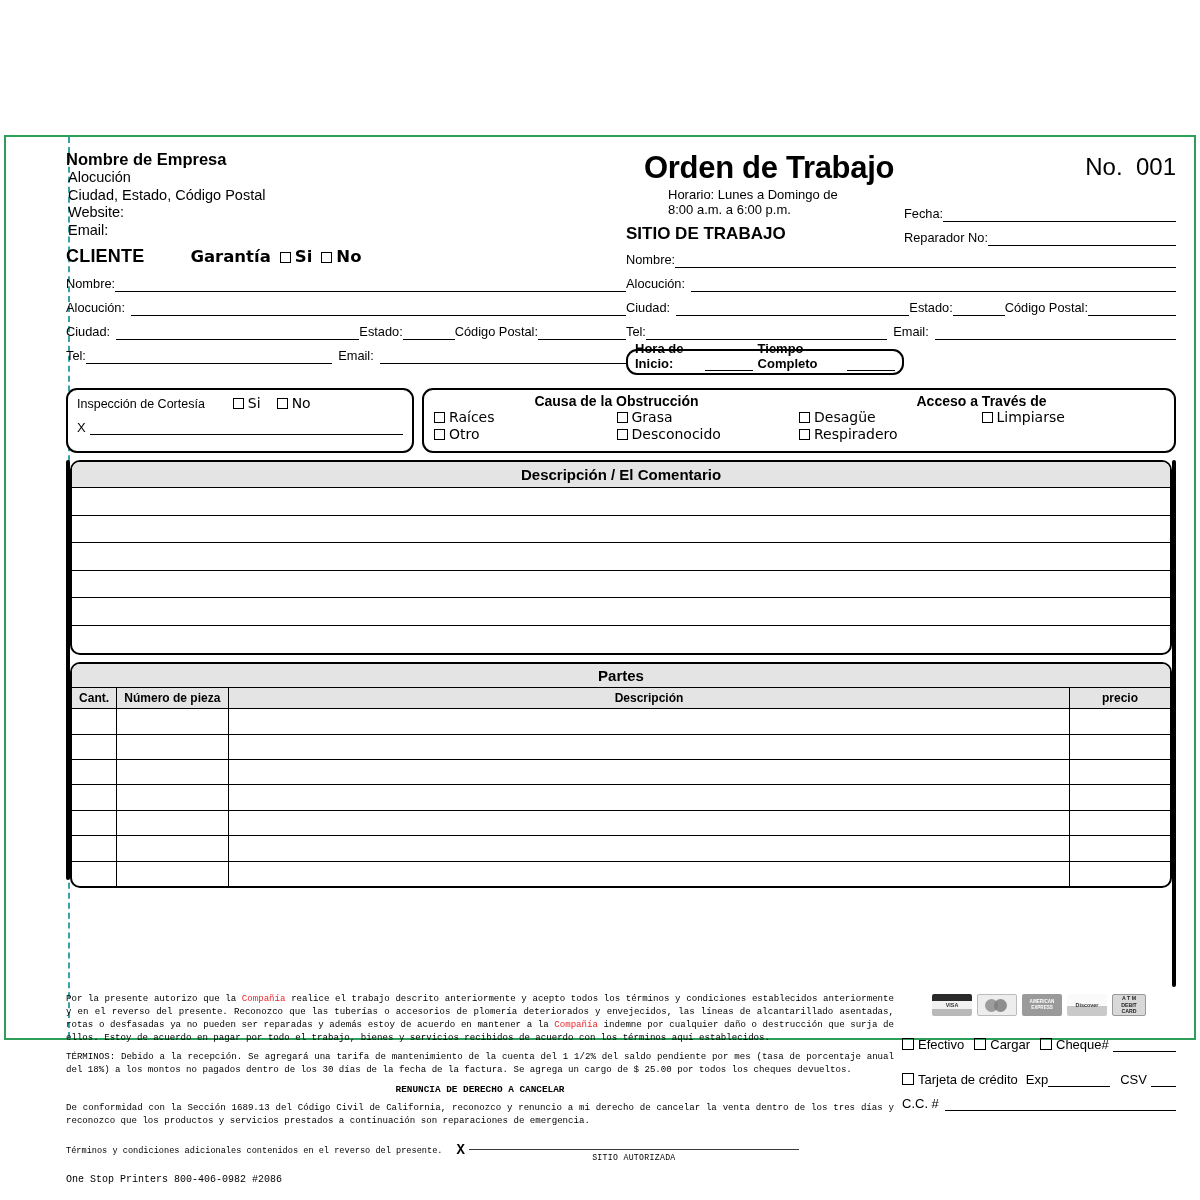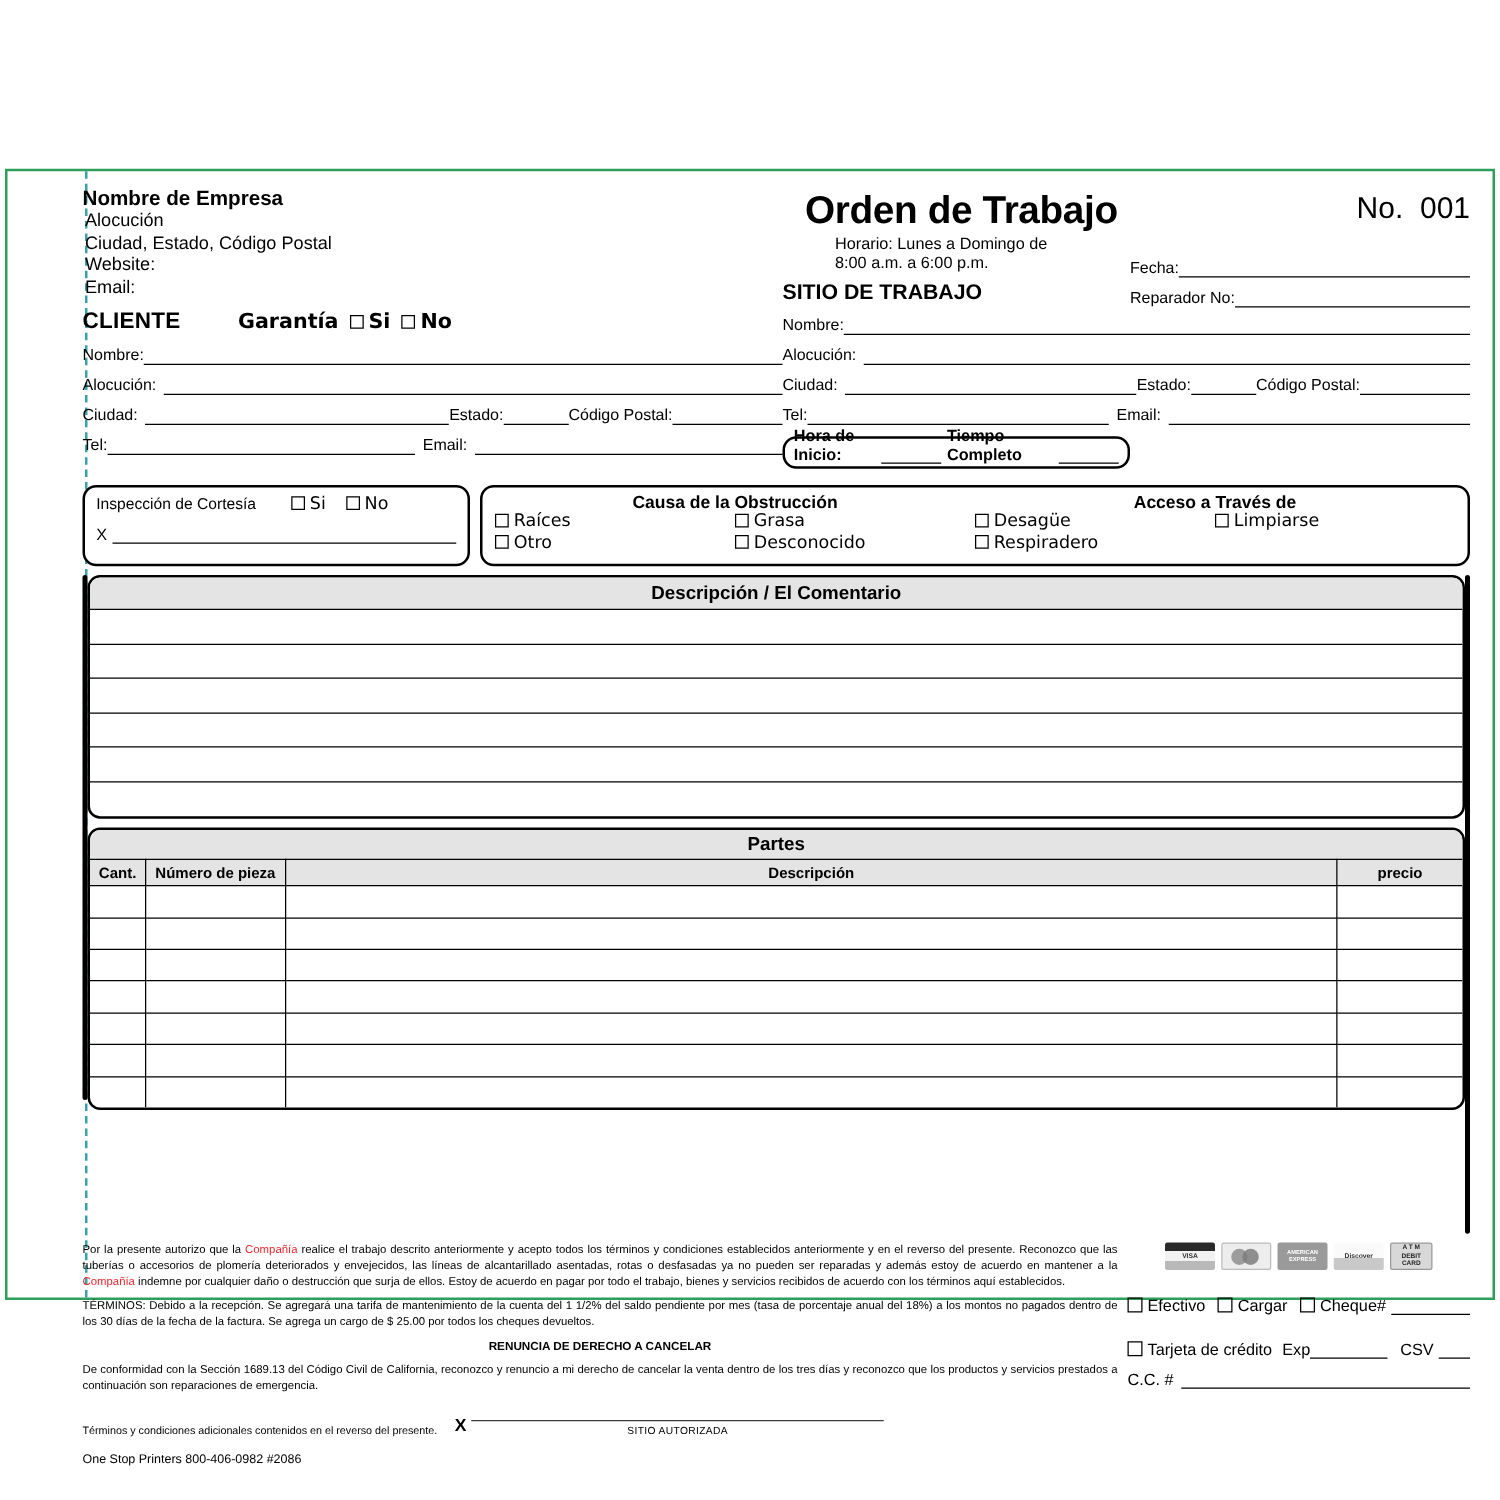--- a/index.html
+++ b/index.html
@@ -72,21 +72,21 @@
   .title-hours { font-size: 13px; text-align: left; margin-left: 42px;
                  line-height: 1.18; margin-top: 1px; }
   .no-box { position: absolute; right: 0; top: 3px; font-size: 24px; }
   .sitio { font-weight: bold; font-size: 17px; margin-top: 6px; }
   .hdr-right-fields { position: absolute; right: 0; top: 48px; width: 272px; }
 
   
   .rbox { border: 2px solid #000; border-radius: 11px; background: #fff; }
 
   .mid-row { display: flex; gap: 8px; margin-top: 9px; align-items: stretch; }
-  #inspeccion-box { width: 310px; padding: 5px 9px 16px; }
+  #inspeccion-box { width: 348px; padding: 5px 9px 16px; }
   .insp-top { display: flex; align-items: baseline; font-size: 12.5px; }
   .insp-cbs { margin-left: 28px; font-size: 14px; display: flex; gap: 16px;
               font-family: "DejaVu Sans", sans-serif; }
   .insp-x { display: flex; align-items: flex-end; margin-top: 9px; font-size: 13px; }
   .insp-x .fline { margin-left: 4px; }
 
   #acceso-box { flex: 1 1 auto; padding: 3px 10px 3px; }
   .acc-cols { display: flex; }
   .acc-col { flex: 1 1 50%; }
   .acc-head { text-align: center; font-weight: bold; font-size: 14px; }
@@ -153,26 +153,26 @@
   #charges-table tr.thickline td { border-top: 2.4px solid #000; }
   #charges-table td.saldo { background: #000; color: #fff; font-weight: bold;
                             font-size: 16px; font-family: "DejaVu Sans", sans-serif; }
   #hora-inicio-box { width: 278px; padding: 2px 7px; font-weight: bold;
                      font-size: 13px; display: flex; align-items: flex-end;
                      height: 26px; margin-bottom: 4px; }
   .hi-line { border-bottom: 1.6px solid #000; height: 13px; }
 
   
   #footer { display: flex; margin-top: 6px; width: 1110px; }
-  #legal { width: 828px; font-size: 9.1px; line-height: 1.42; text-align: justify; }
+  #legal { width: 828px; font-size: 9.1px; line-height: 1.42; text-align: justify; font-family: Liberation Mono, monospace; }
   #legal p { margin: 0 0 6px 0; }
   #legal .redco { color: #e8262c; }
   .renuncia-title { text-align: center; font-weight: bold; font-size: 9.4px;
                     margin: 0 0 3px 0; }
-  #sig-row { display: flex; align-items: flex-end; margin-top: 10px; font-size: 8.6px; }
+  #sig-row { display: flex; align-items: center; margin-top: 10px; font-size: 8.6px; }
   .sig-x { font-size: 14px; font-weight: bold; margin: 0 4px 0 14px; }
   .sig-line-wrap { width: 330px; }
   .sig-line { border-bottom: 1.8px solid #3b3b3b; height: 12px; }
   .sig-cap { text-align: center; font-size: 8.2px; letter-spacing: .3px;
              margin-top: 2px; }
   #printer-credit { font-size: 10px; margin-top: 10px; }
 
   #payment { width: 282px; padding-left: 8px; }
   .cards { display: flex; gap: 5px; justify-content: center; align-items: center;
            height: 24px; }

